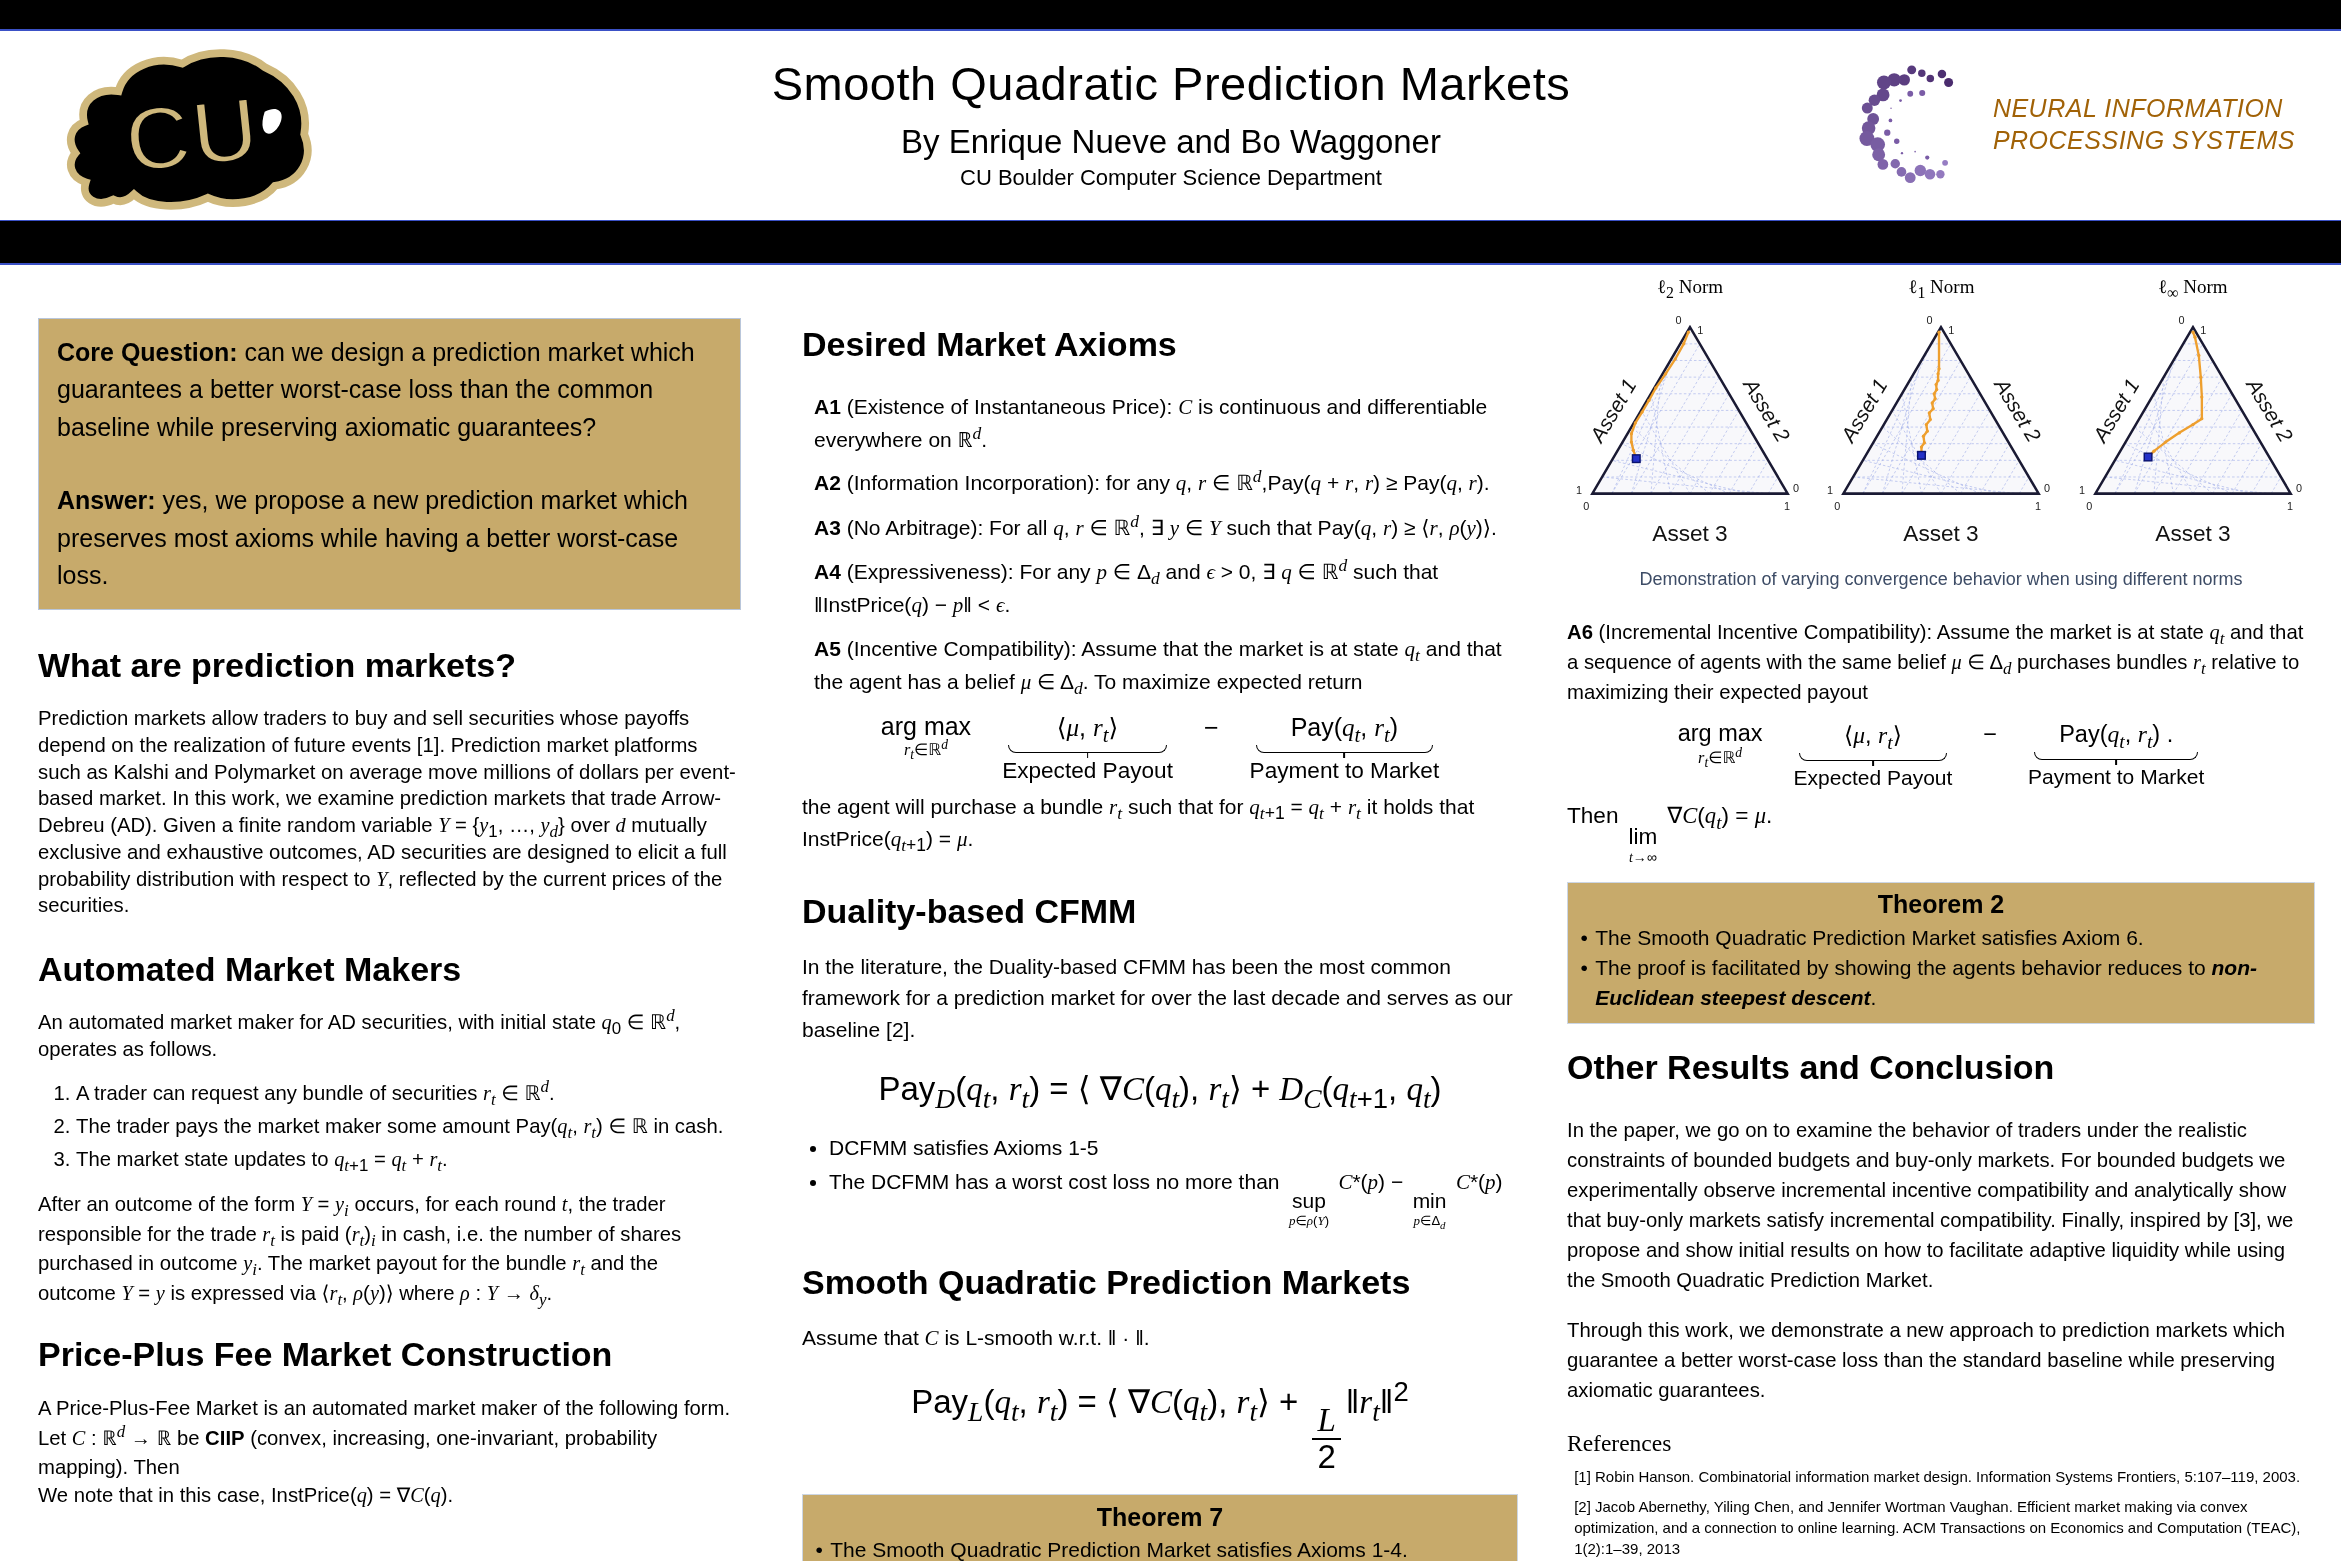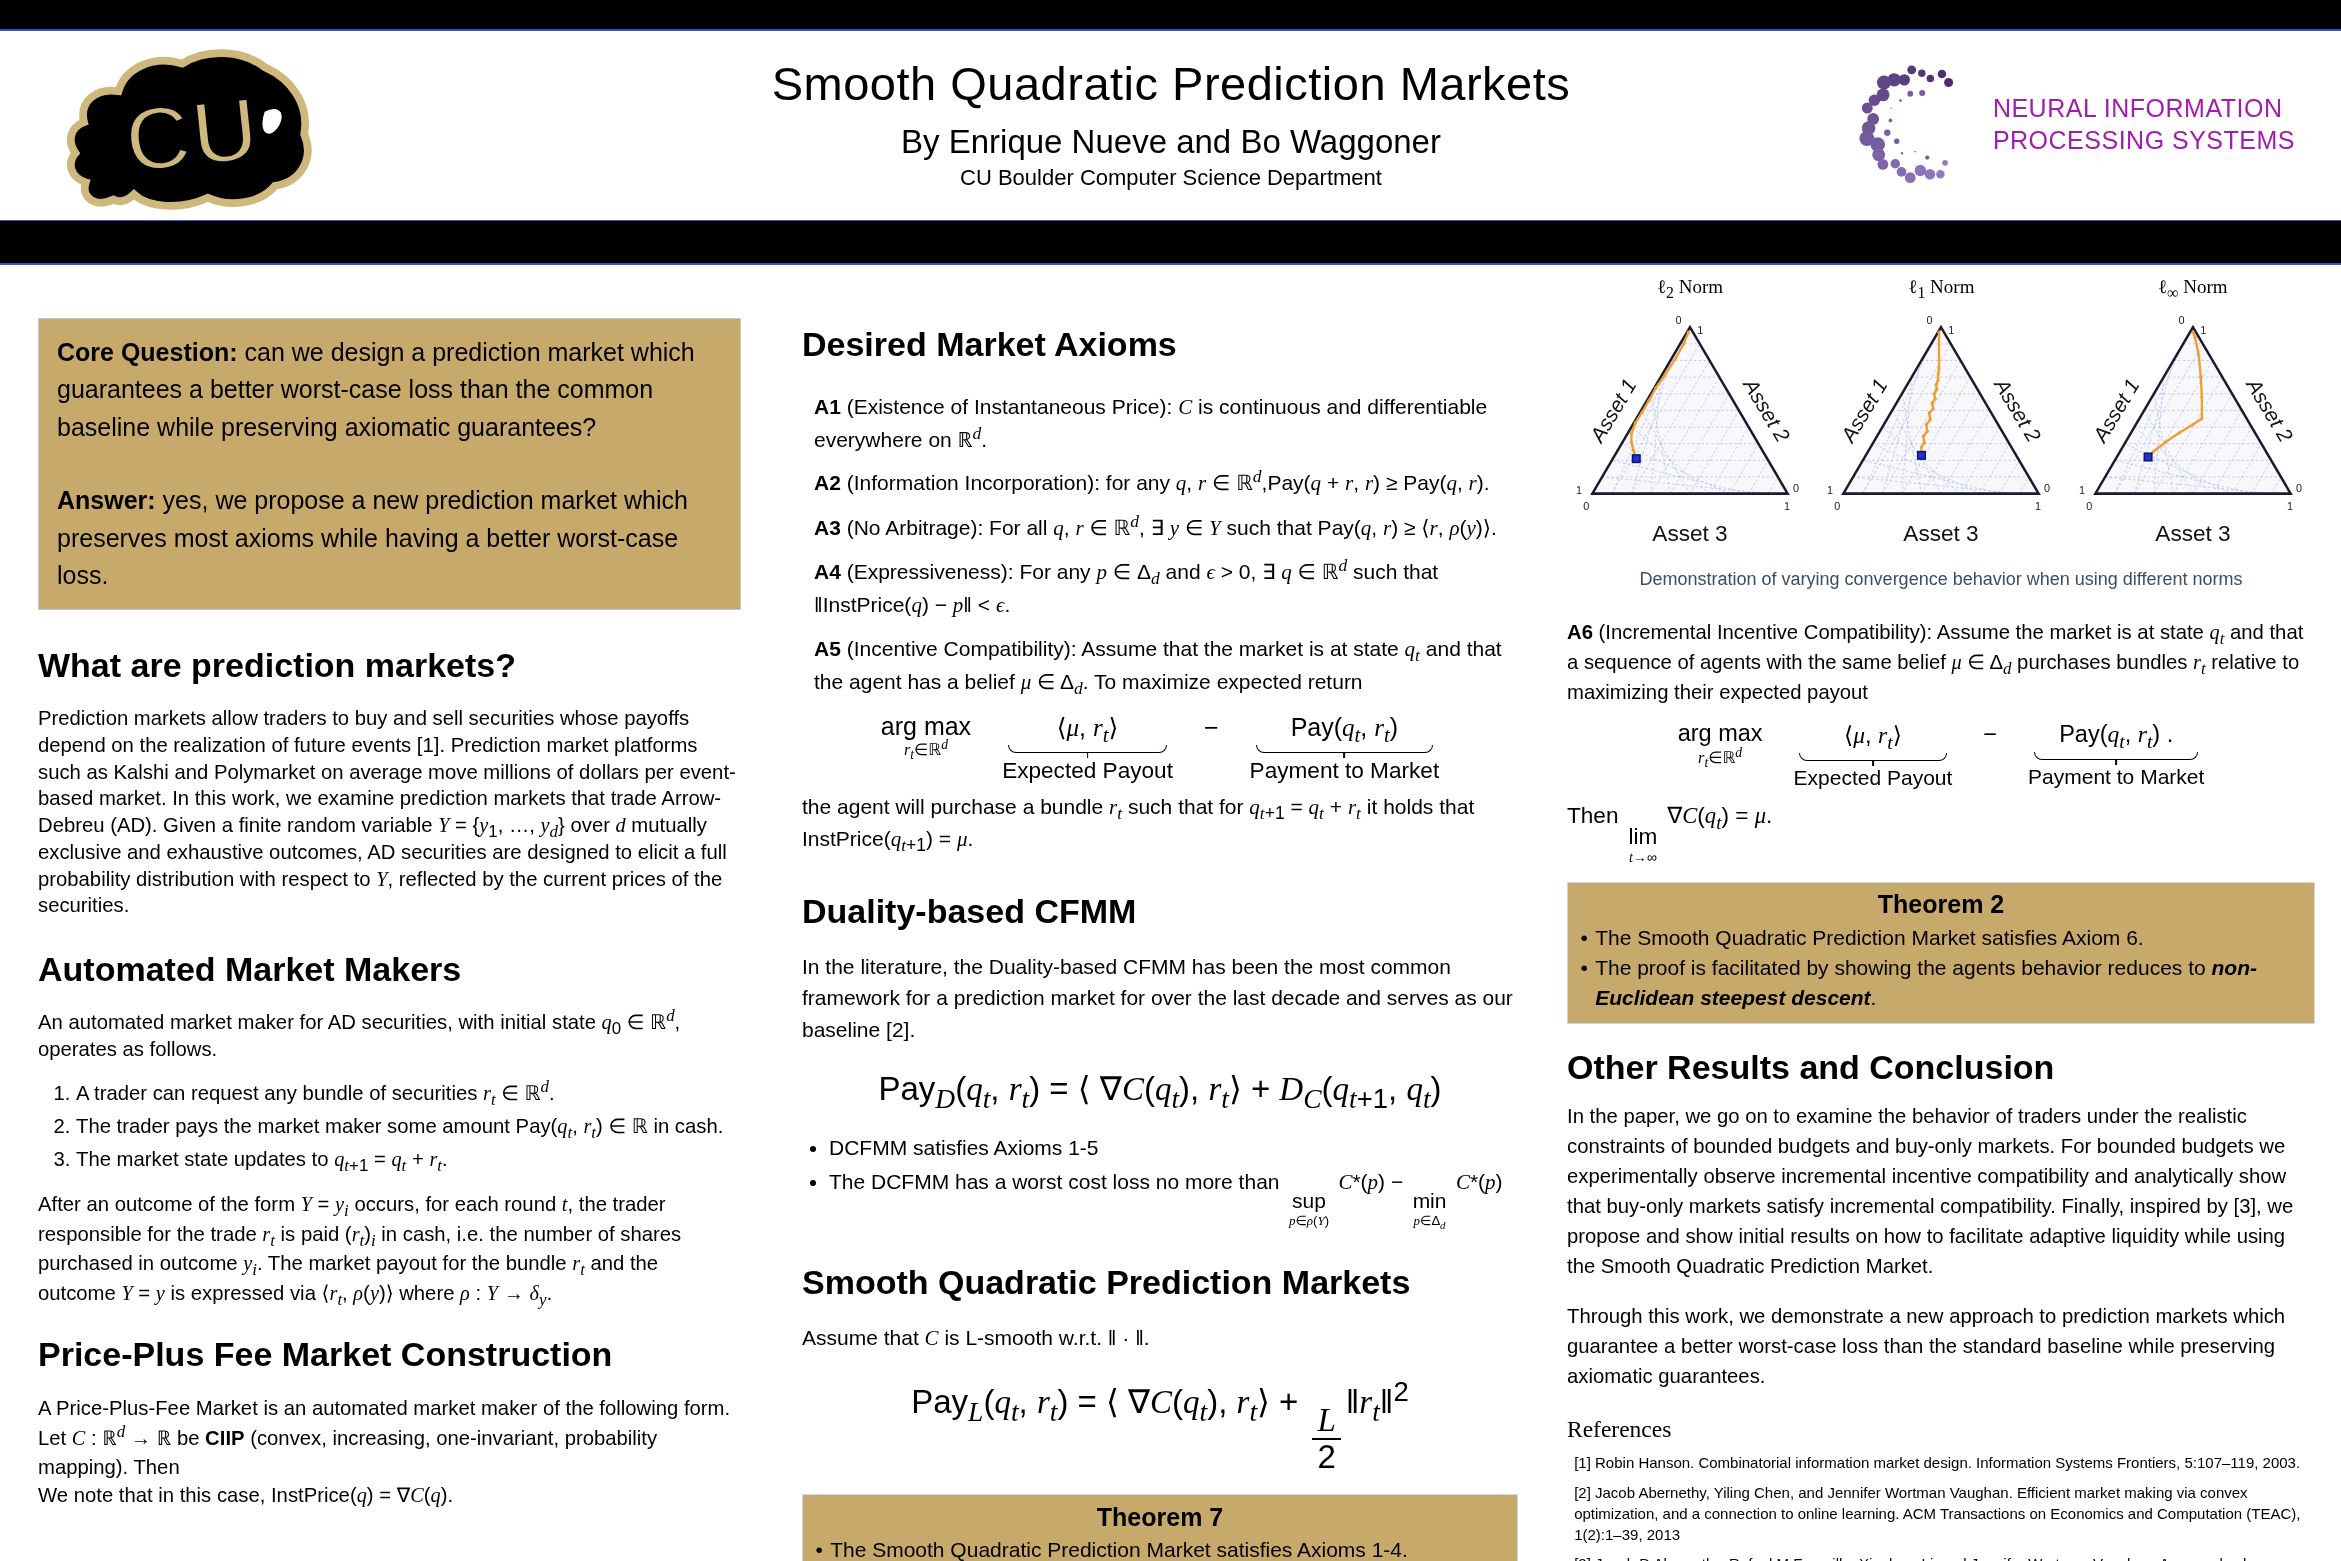--- a/index.html
+++ b/index.html
@@ -9,21 +9,21 @@
   .band-top{position:absolute;top:0;left:0;right:0;height:29px;background:#000;border-bottom:2.7px solid #3b51c6;}
   .band-mid{position:absolute;top:220px;left:0;right:0;height:42px;background:#000;
             border-top:1.8px solid #3b51c6;border-bottom:2.7px solid #3b51c6;}
   .header{position:absolute;top:32px;left:0;right:0;height:188px;background:#fff;}
   .header-center{position:absolute;left:50%;transform:translateX(-50%);top:23.5px;text-align:center;white-space:nowrap;}
   .poster-title{font-size:47px;font-weight:400;letter-spacing:0.5px;margin:0;}
   .poster-byline{font-size:33px;margin-top:12.6px;}
   .poster-affil{font-size:22px;margin-top:3.6px;}
   .cu-logo{position:absolute;left:60px;top:3.6px;}
   .neurips{position:absolute;right:47px;top:16.3px;display:flex;align-items:center;}
-  .nips-text{font-size:25px;color:#a21caf;letter-spacing:0.5px;line-height:1.3;margin-left:1.8px;}
+  .nips-text{font-size:25px;color:#a16207;letter-spacing:0.5px;line-height:1.3;margin-left:1.8px;font-style:italic;}
   
   .col{position:absolute;top:267px;}
   .col-left{left:38px;width:703px;}
   .col-mid{left:802px;width:716px;}
   .col-right{left:1567px;width:748px;}
   .heading{font-size:34px;font-weight:bold;margin:0 0 20px 0;}
   p.body{font-size:20.3px;line-height:1.32;margin:0 0 0 0;}
   
   .core-box{margin-top:51px;background:#c7aa6b;border:1.8px solid #b9c6da;padding:14.5px 18px;
             font-size:25px;line-height:1.5;}
@@ -439,21 +439,21 @@
       <div class="t-li">
           <span class="dot">•</span>
           <span>The Smooth Quadratic Prediction Market satisfies Axiom 6.</span>
         </div>
       <div class="t-li">
           <span class="dot">•</span>
           <span>The proof is facilitated by showing the agents behavior reduces to <b><i>non-Euclidean steepest descent</i></b>.</span>
         </div>
     </div>
 
-    <h2 class="heading" style="margin-top:23.5px;margin-bottom:14px">Other Results and Conclusion</h2>
+    <h2 class="heading" style="margin-top:23.5px;margin-bottom:28px">Other Results and Conclusion</h2>
     <p class="rtext">In the paper, we go on to examine the behavior of traders under the realistic constraints of bounded budgets and buy-only markets. For bounded budgets we experimentally observe incremental incentive compatibility and analytically show that buy-only markets satisfy incremental compatibility. Finally, inspired by [3], we propose and show initial results on how to facilitate adaptive liquidity while using the Smooth Quadratic Prediction Market.</p>
     <div class="sp22"></div>
     <p class="rtext">Through this work, we demonstrate a new approach to prediction markets which guarantee a better worst-case loss than the standard baseline while preserving axiomatic guarantees.</p>
 
     <h3 class="refs-heading">References</h3>
     <p class="ref">[1] Robin Hanson. Combinatorial information market design. Information Systems Frontiers, 5:107–119, 2003.</p>
     <p class="ref">[2] Jacob Abernethy, Yiling Chen, and Jennifer Wortman Vaughan. Efficient market making via convex optimization, and a connection to online learning. ACM Transactions on Economics and Computation (TEAC), 1(2):1–39, 2013</p>
     <p class="ref">[3] Jacob D Abernethy, Rafael M Frongillo, Xiaolong Li, and Jennifer Wortman Vaughan. A general volume-parameterized market making framework. In Proceedings of the fifteenth ACM conference on economics and computation, pages 413–430, 2014</p>
   </section>
 </div>

